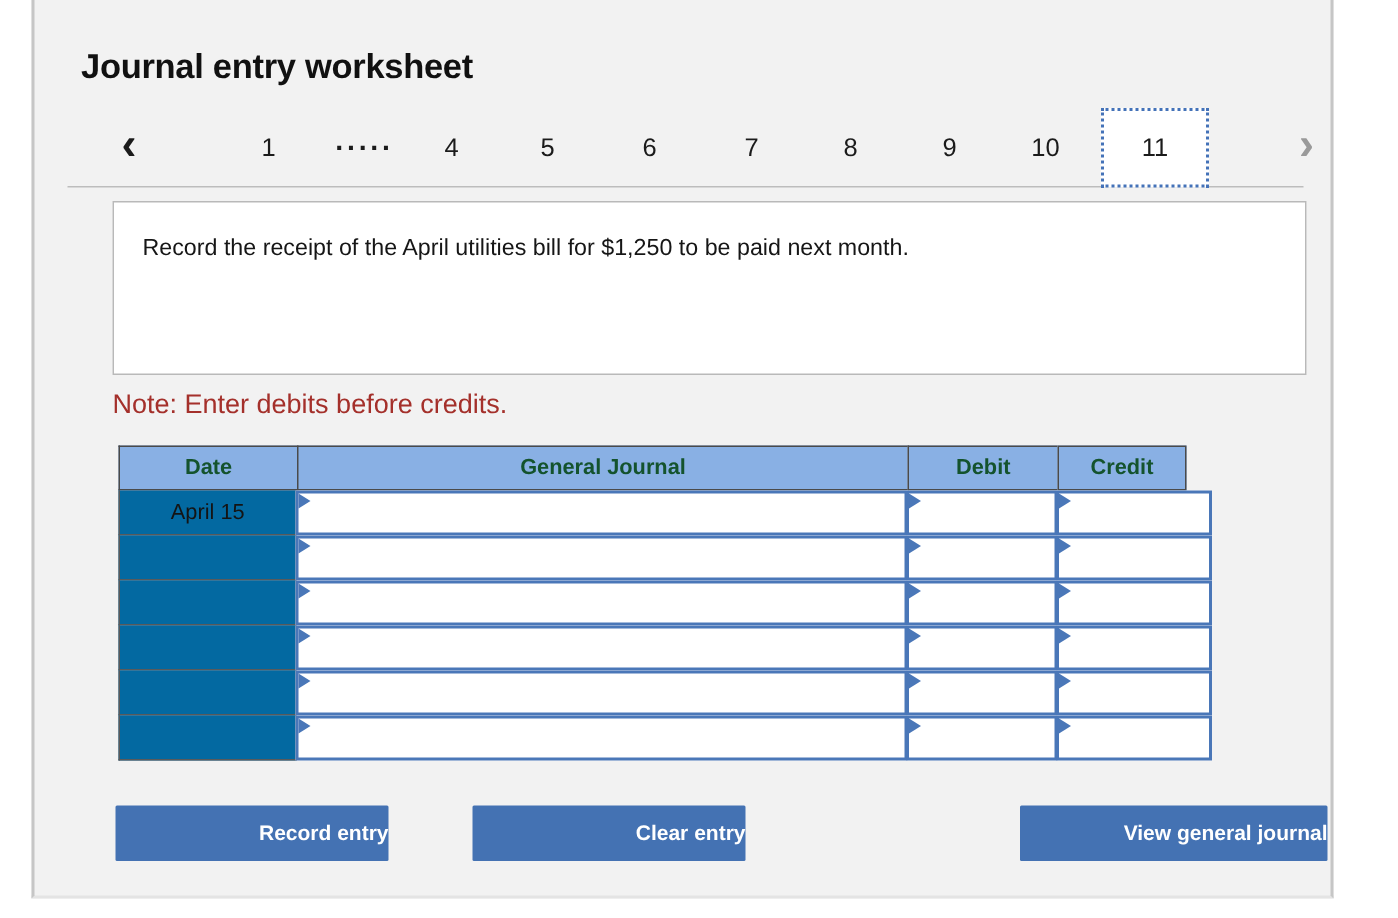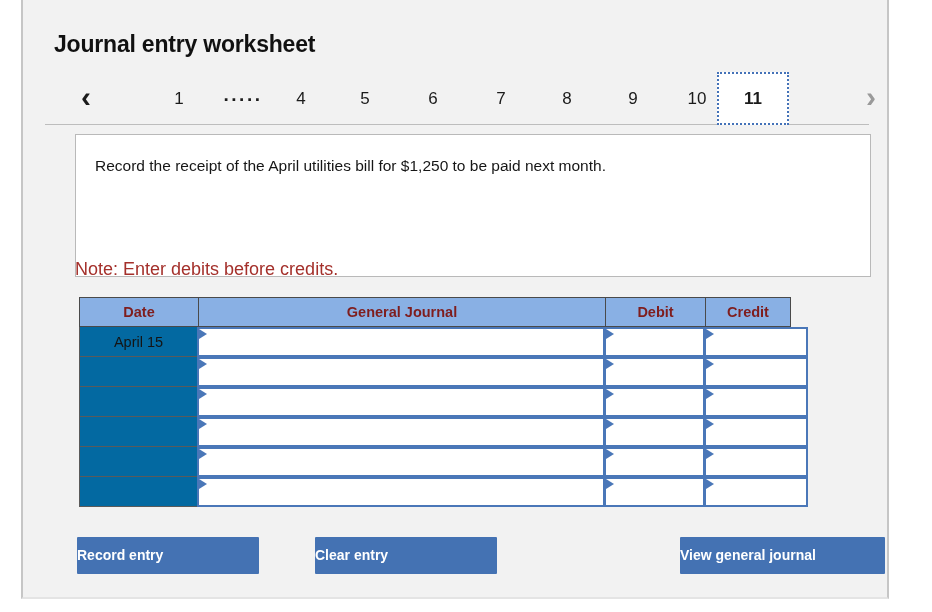--- a/index.html
+++ b/index.html
@@ -102,21 +102,21 @@
     color: #1b1b1b;
     user-select: none;
   }
 
   
   .instruction-box {
     position: absolute;
     left: 52px;
     top: 134px;
     width: 796px;
-    height: 143px;
+    height: 116px;
     background: #ffffff;
     border: 1px solid #b9b9b9;
   }
   .instruction-text {
     position: absolute;
     left: 19px;
     top: 21px;
     right: 12px;
     font-size: 15.5px;
     color: #161616;
@@ -158,21 +158,21 @@
   
   .hcell {
     background: #89b0e4;
     border: 1px solid #4a4a4a;
     border-right: none;
     display: flex;
     align-items: center;
     justify-content: center;
     font-size: 14.5px;
     font-weight: bold;
-    color: #7f1d1d;
+    color: #14532d;
   }
   .hcell.last { border-right: 1px solid #4a4a4a; }
 
   .col-date   { width: 119px; }
   .col-gj     { width: 407px; }
   .col-debit  { width: 100px; }
   .col-credit { width: 86px; }
 
   
   .drow { height: 30px; }
@@ -215,21 +215,21 @@
   .btn {
     position: absolute;
     background: #4472b3;
     color: #ffffff;
     border: none;
     font-family: "Liberation Sans", sans-serif;
     font-size: 14px;
     font-weight: bold;
     cursor: pointer;
     border-radius: 1px;
-    text-align: left;
+    text-align: right;
     line-height: 37px;
     padding: 0;
     height: 37px;
   }
   #btn-record { left: 54px;  top: 537px; width: 182px; }
   #btn-clear  { left: 292px; top: 537px; width: 182px; }
   #btn-view   { left: 657px; top: 537px; width: 205px; }
 </style>
 </head>
 <body>
@@ -256,21 +256,21 @@
       <div class="pager-item" style="left:362px; width:52px;">6</div>
 
       <div class="pager-item" style="left:430px; width:52px;">7</div>
 
       <div class="pager-item" style="left:496px; width:52px;">8</div>
 
       <div class="pager-item" style="left:562px; width:52px;">9</div>
 
       <div class="pager-item" style="left:624px; width:56px;">10</div>
 
-      <div class="pager-item active" style="left:672px; width:72px;font-weight:bold;">11</div>
+      <div class="pager-item active" style="left:689px; width:72px;">11</div>
 
       <div class="pager-arrow next" style="left:806px; width:40px;">›</div>
     </div>
 
     <div class="instruction-box">
       <div class="instruction-text">Record the receipt of the April utilities bill for $1,250 to be paid next month.</div>
     </div>
 
     <div class="note">Note: Enter debits before credits.</div>
 

